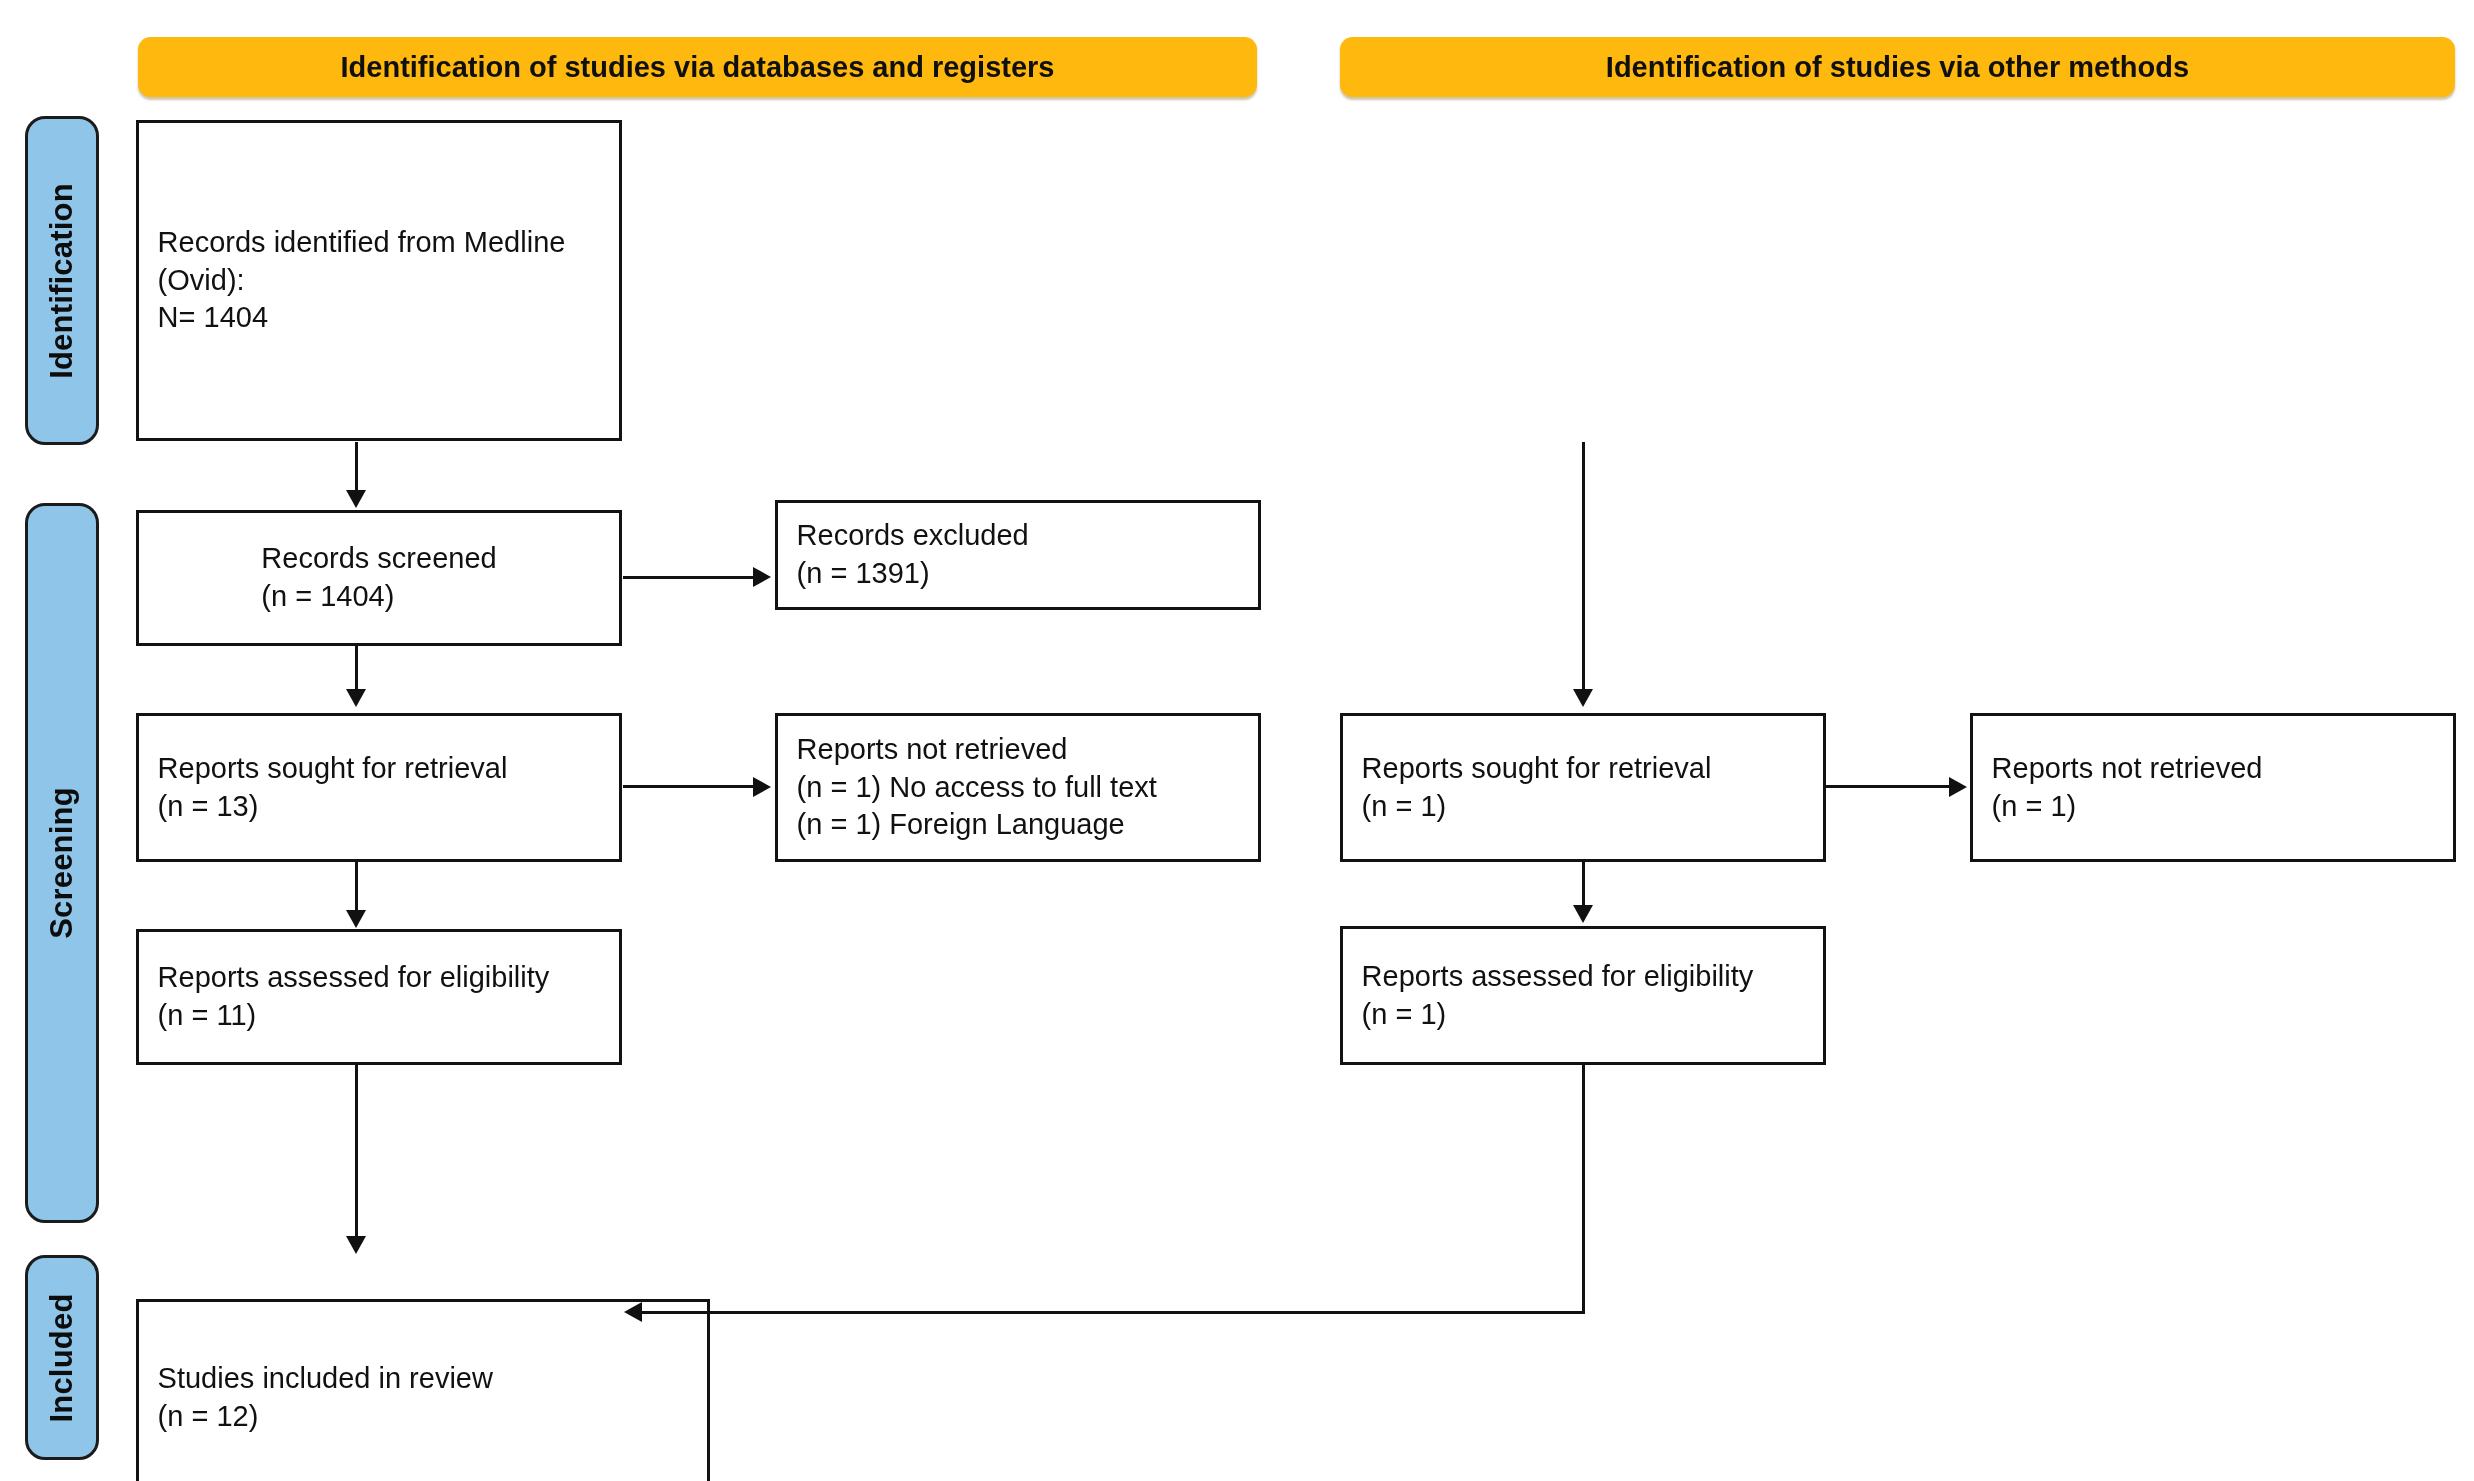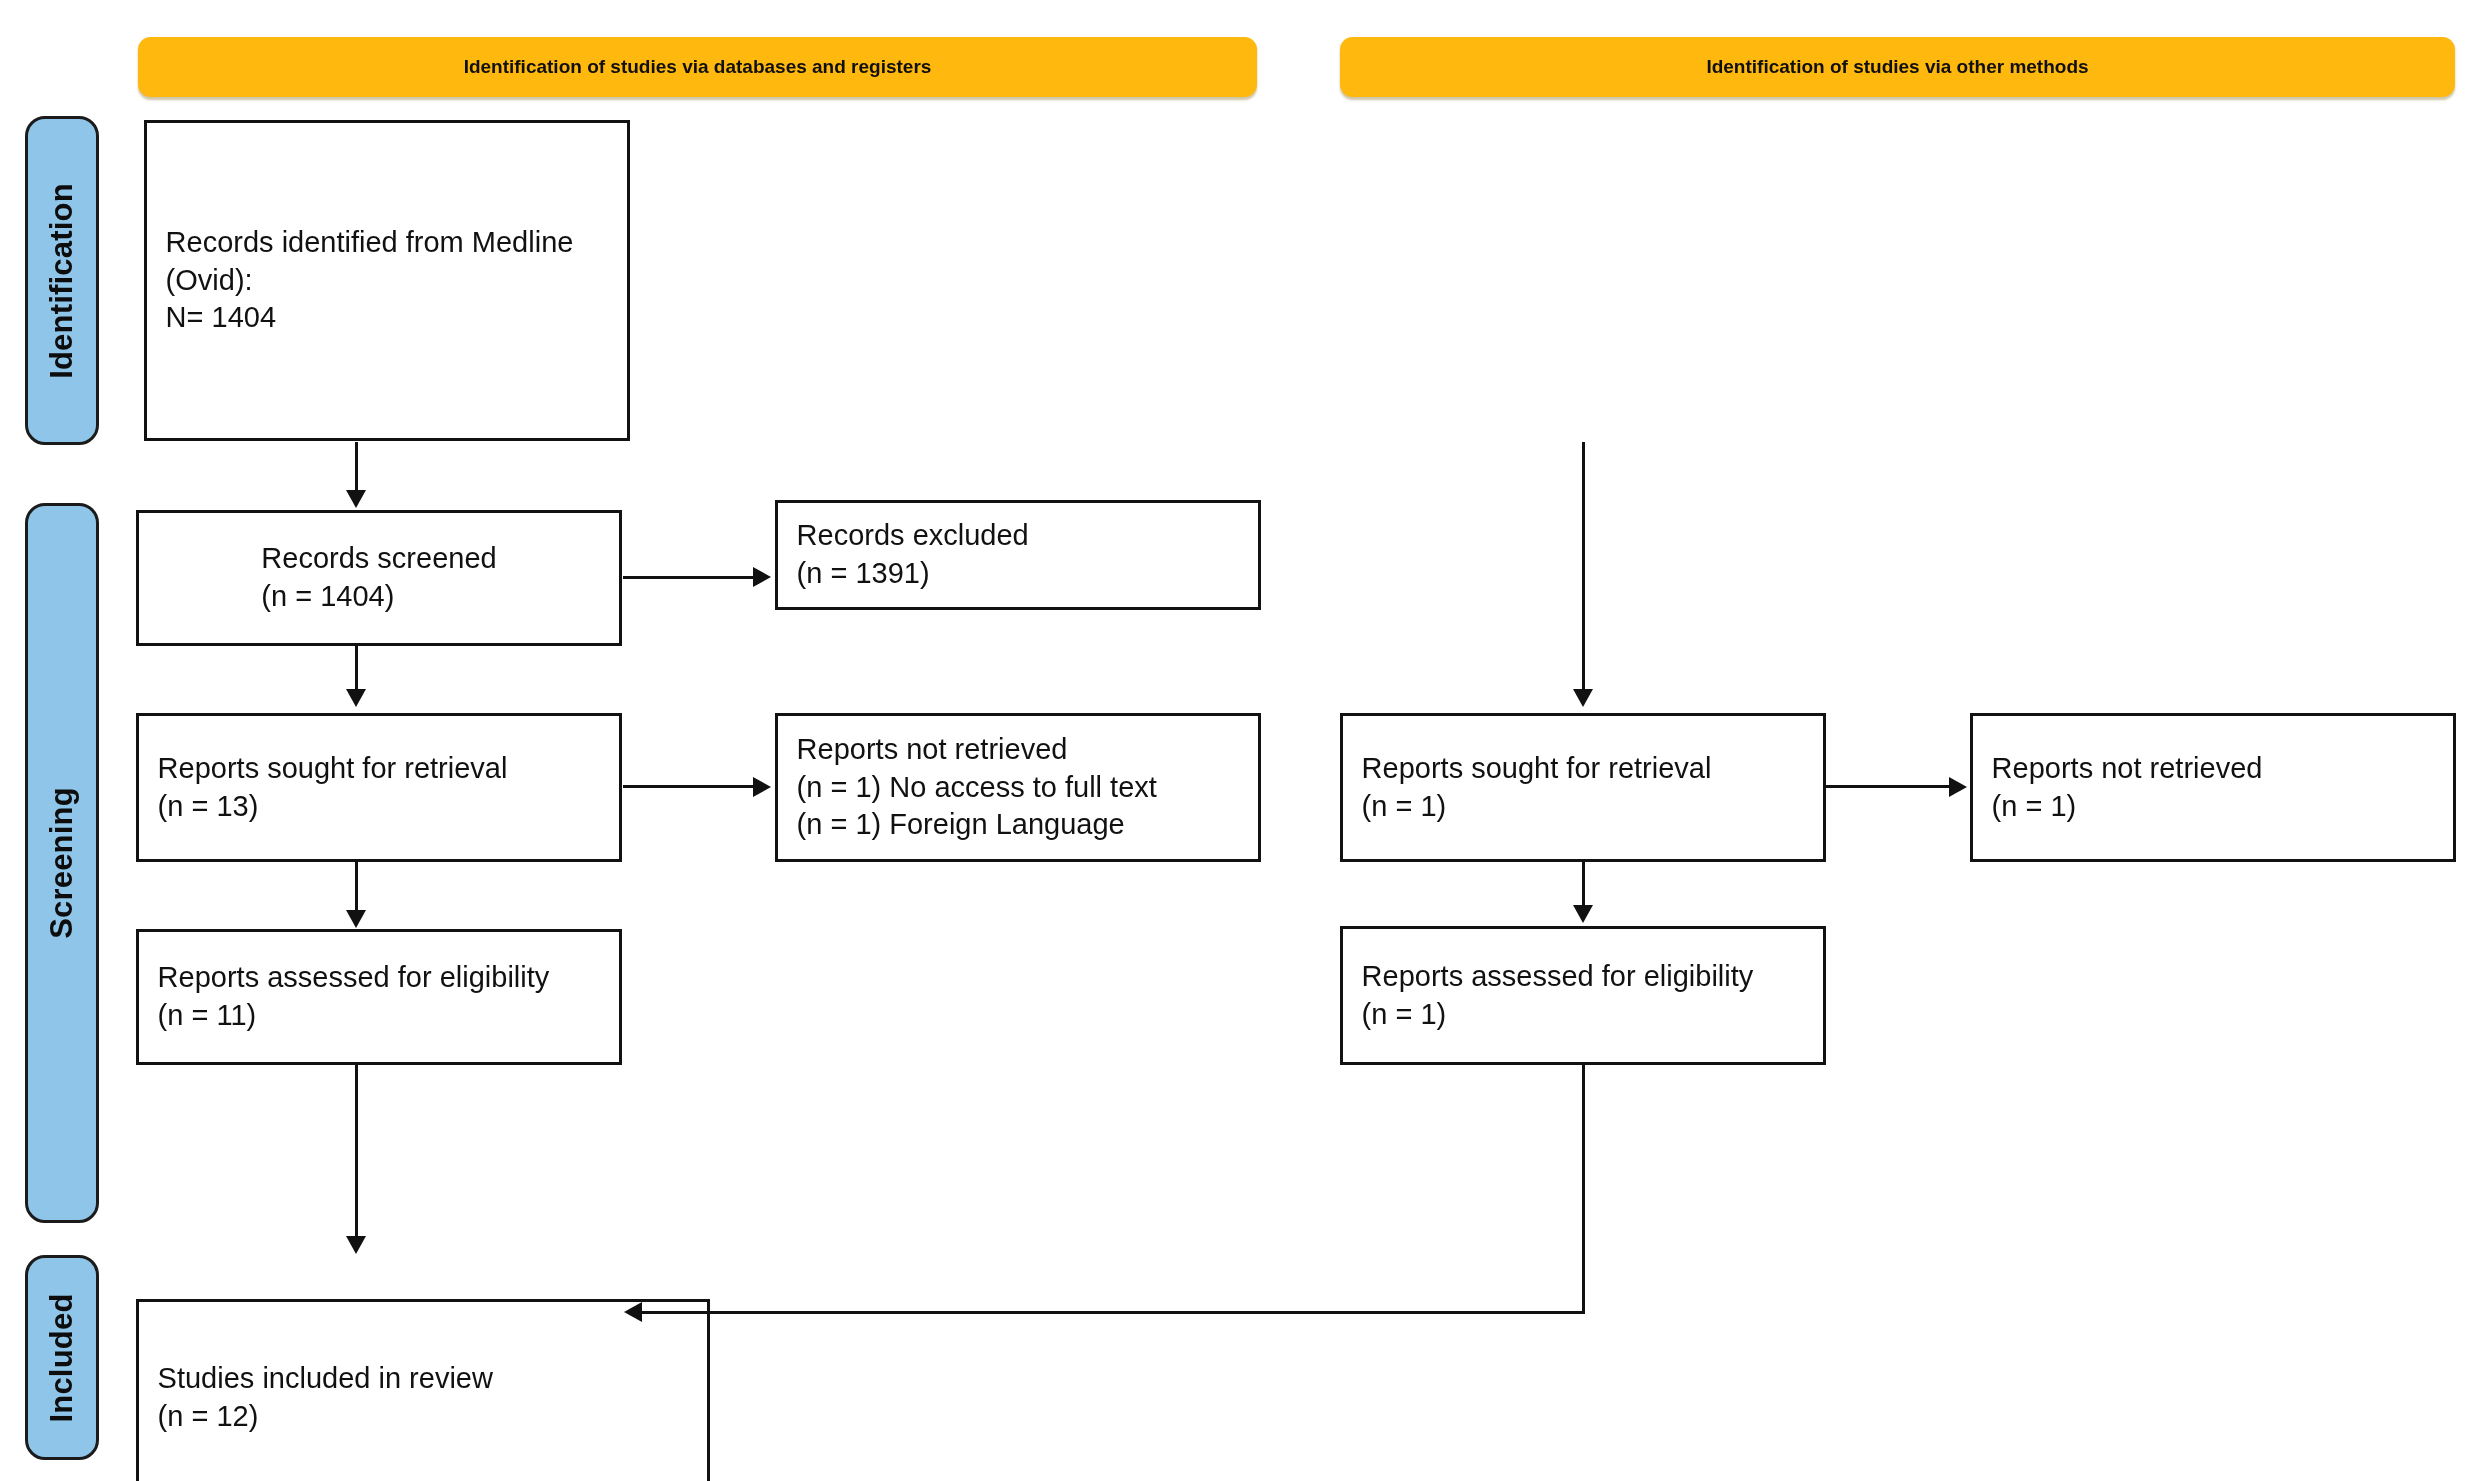--- a/index.html
+++ b/index.html
@@ -45,21 +45,21 @@
     background: #FFB80D;
     border-radius: 12.4px;
     box-sizing: border-box;
     display: flex;
     align-items: center;
     justify-content: center;
     box-shadow: 0 2.3px 2.3px rgba(120,90,0,0.35);
   }
   .header-bar .header-label {
     font-weight: bold;
-    font-size: 19px;
+    font-size: 29px;
     color: #101010;
     text-align: center;
     white-space: nowrap;
   }
 
   
   .flow-box {
     position: absolute;
     background: #ffffff;
     border: 3.1px solid #121212;
@@ -123,21 +123,21 @@
   </div>
 
   <div class="header-bar" style="left:138px; top:37px; width:1119px; height:60px;">
     <span class="header-label">Identification of studies via databases and registers</span>
   </div>
 
   <div class="header-bar" style="left:1340px; top:37px; width:1115px; height:60px;">
     <span class="header-label">Identification of studies via other methods</span>
   </div>
 
-  <div class="flow-box" style="left:136px; top:120px; width:486px; height:321px;margin-left:8px;">
+  <div class="flow-box" style="left:136px; top:120px; width:486px; height:321px;">
     <span class="box-text">Records identified from Medline
 (Ovid):
 N= 1404</span>
   </div>
 
   <div class="conn conn-v" style="left:355px; top:442px; height:53px;"></div>
   <div class="arrowhead arrow-down" style="left:346px; top:490px;"></div>
 
   <div class="flow-box" style="left:136px; top:510px; width:486px; height:136px;align-items:center;">
     <span class="box-text">Records screened

